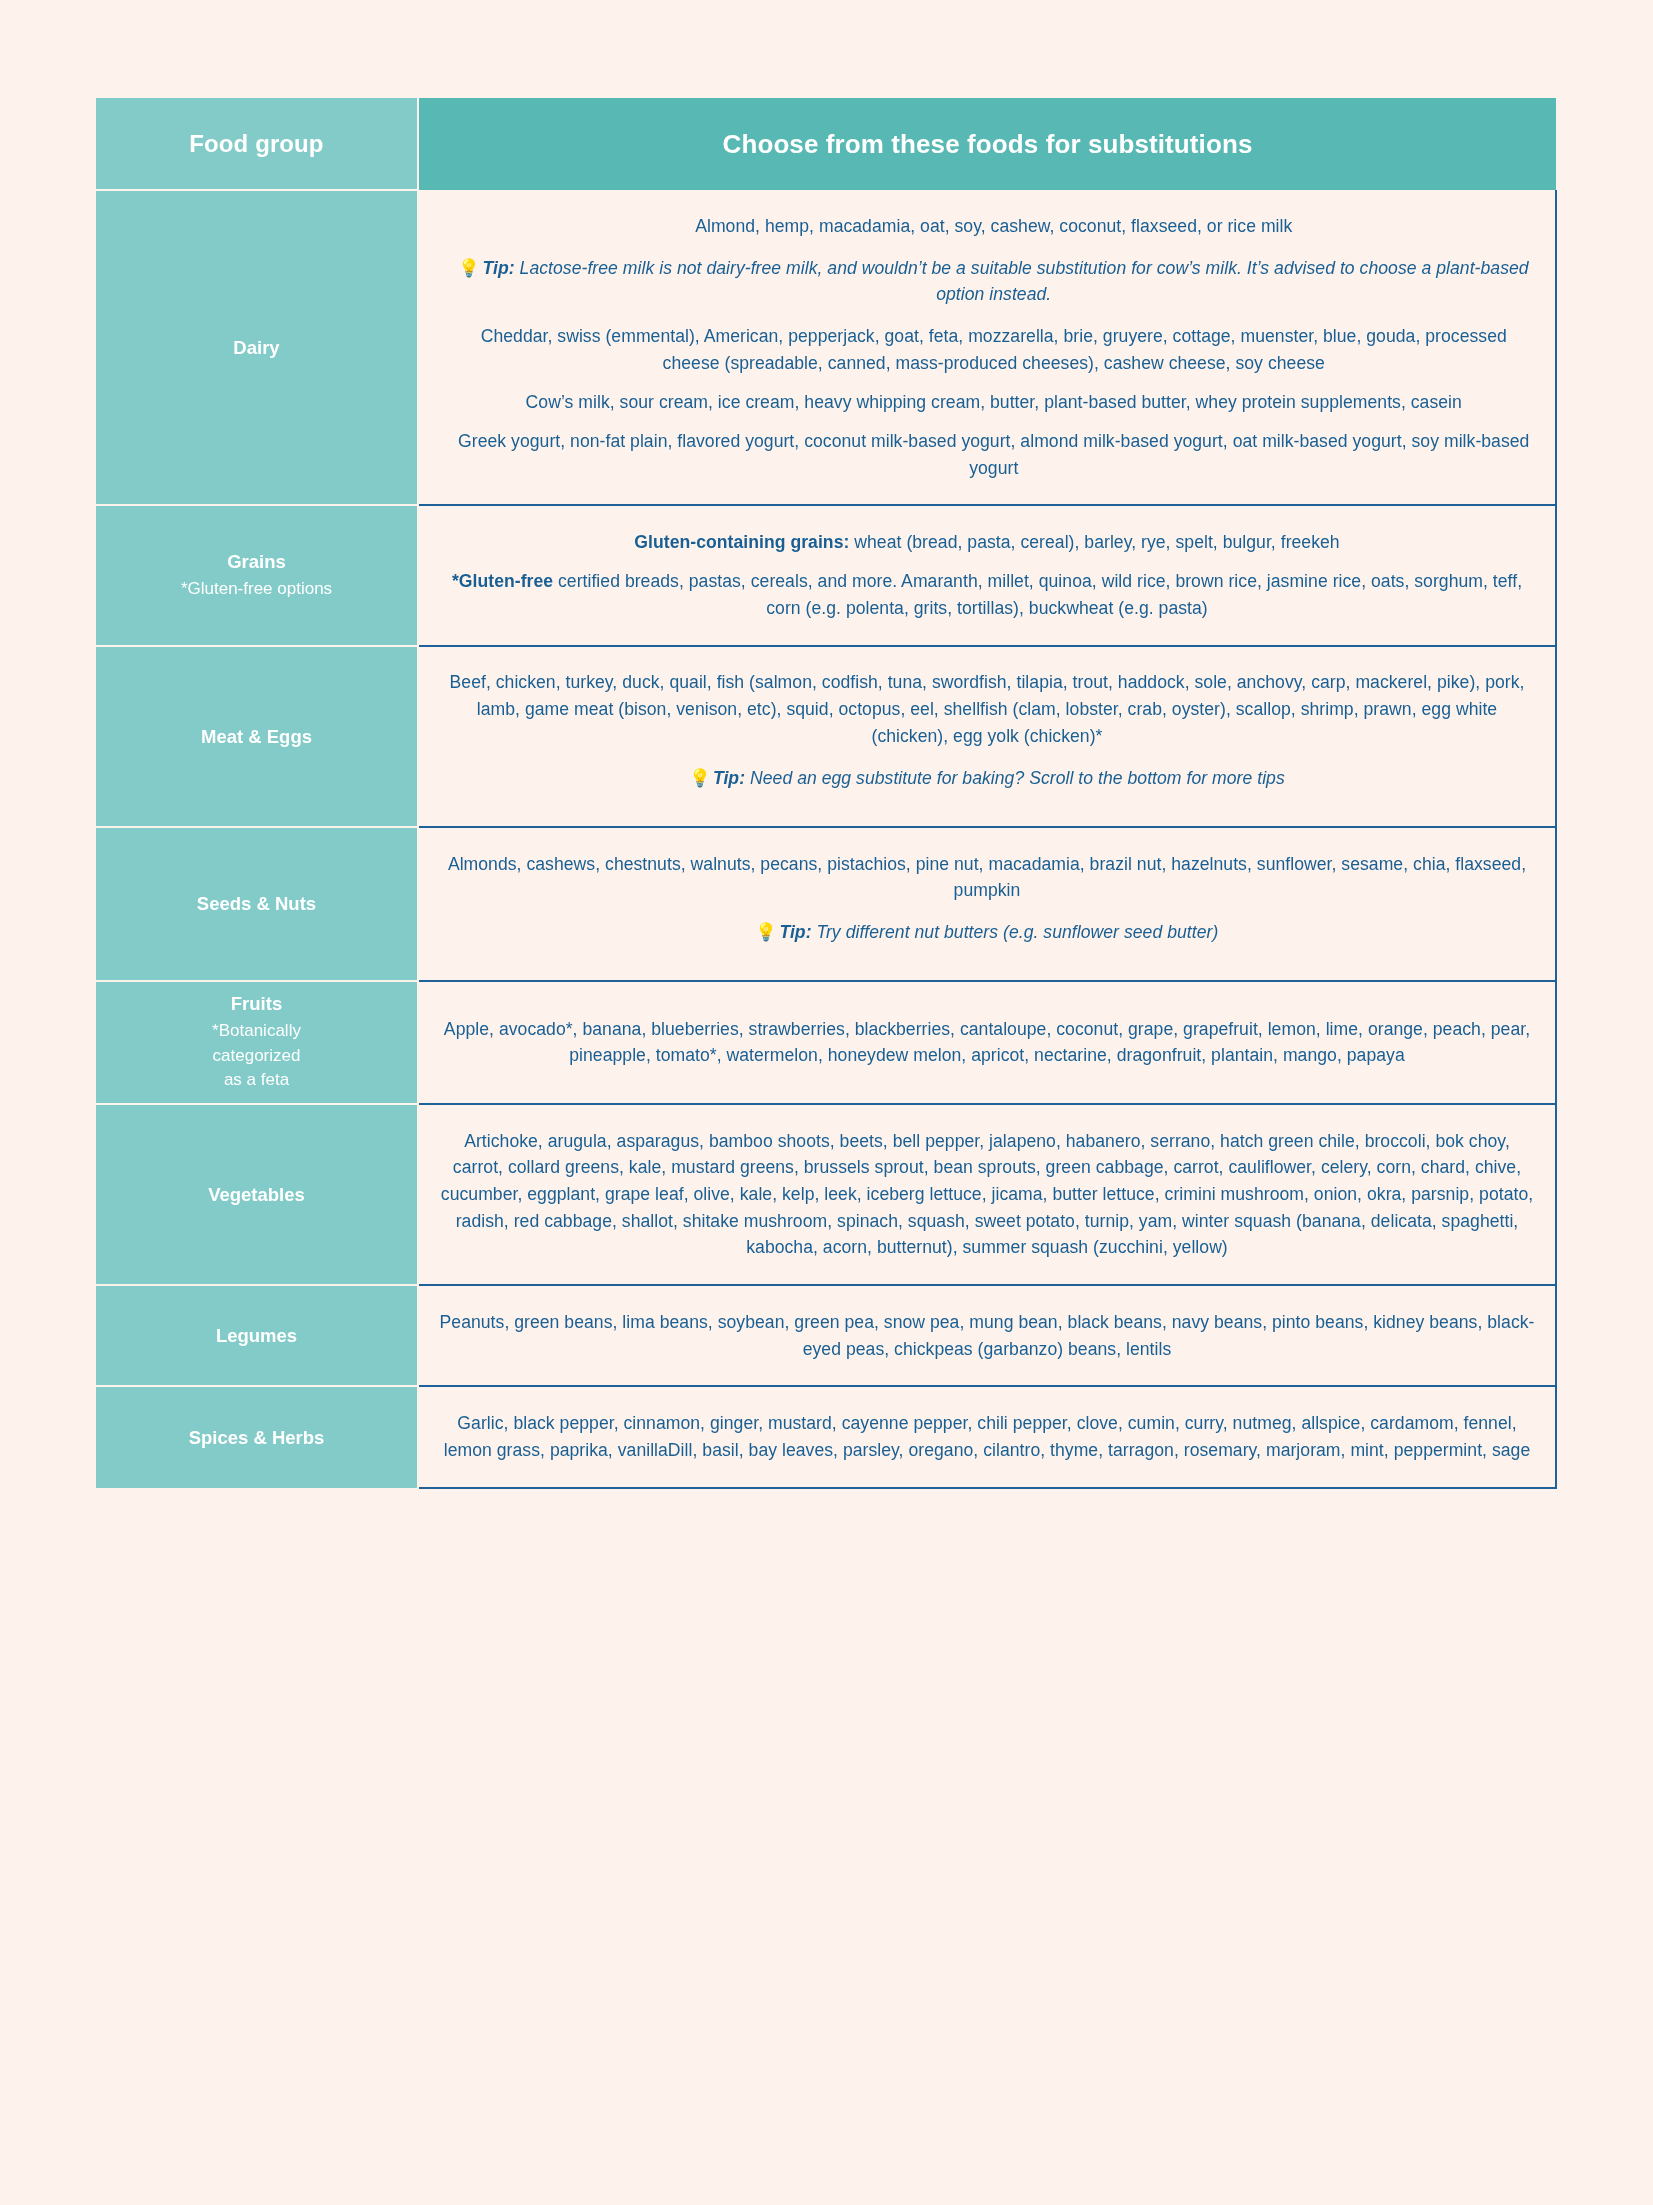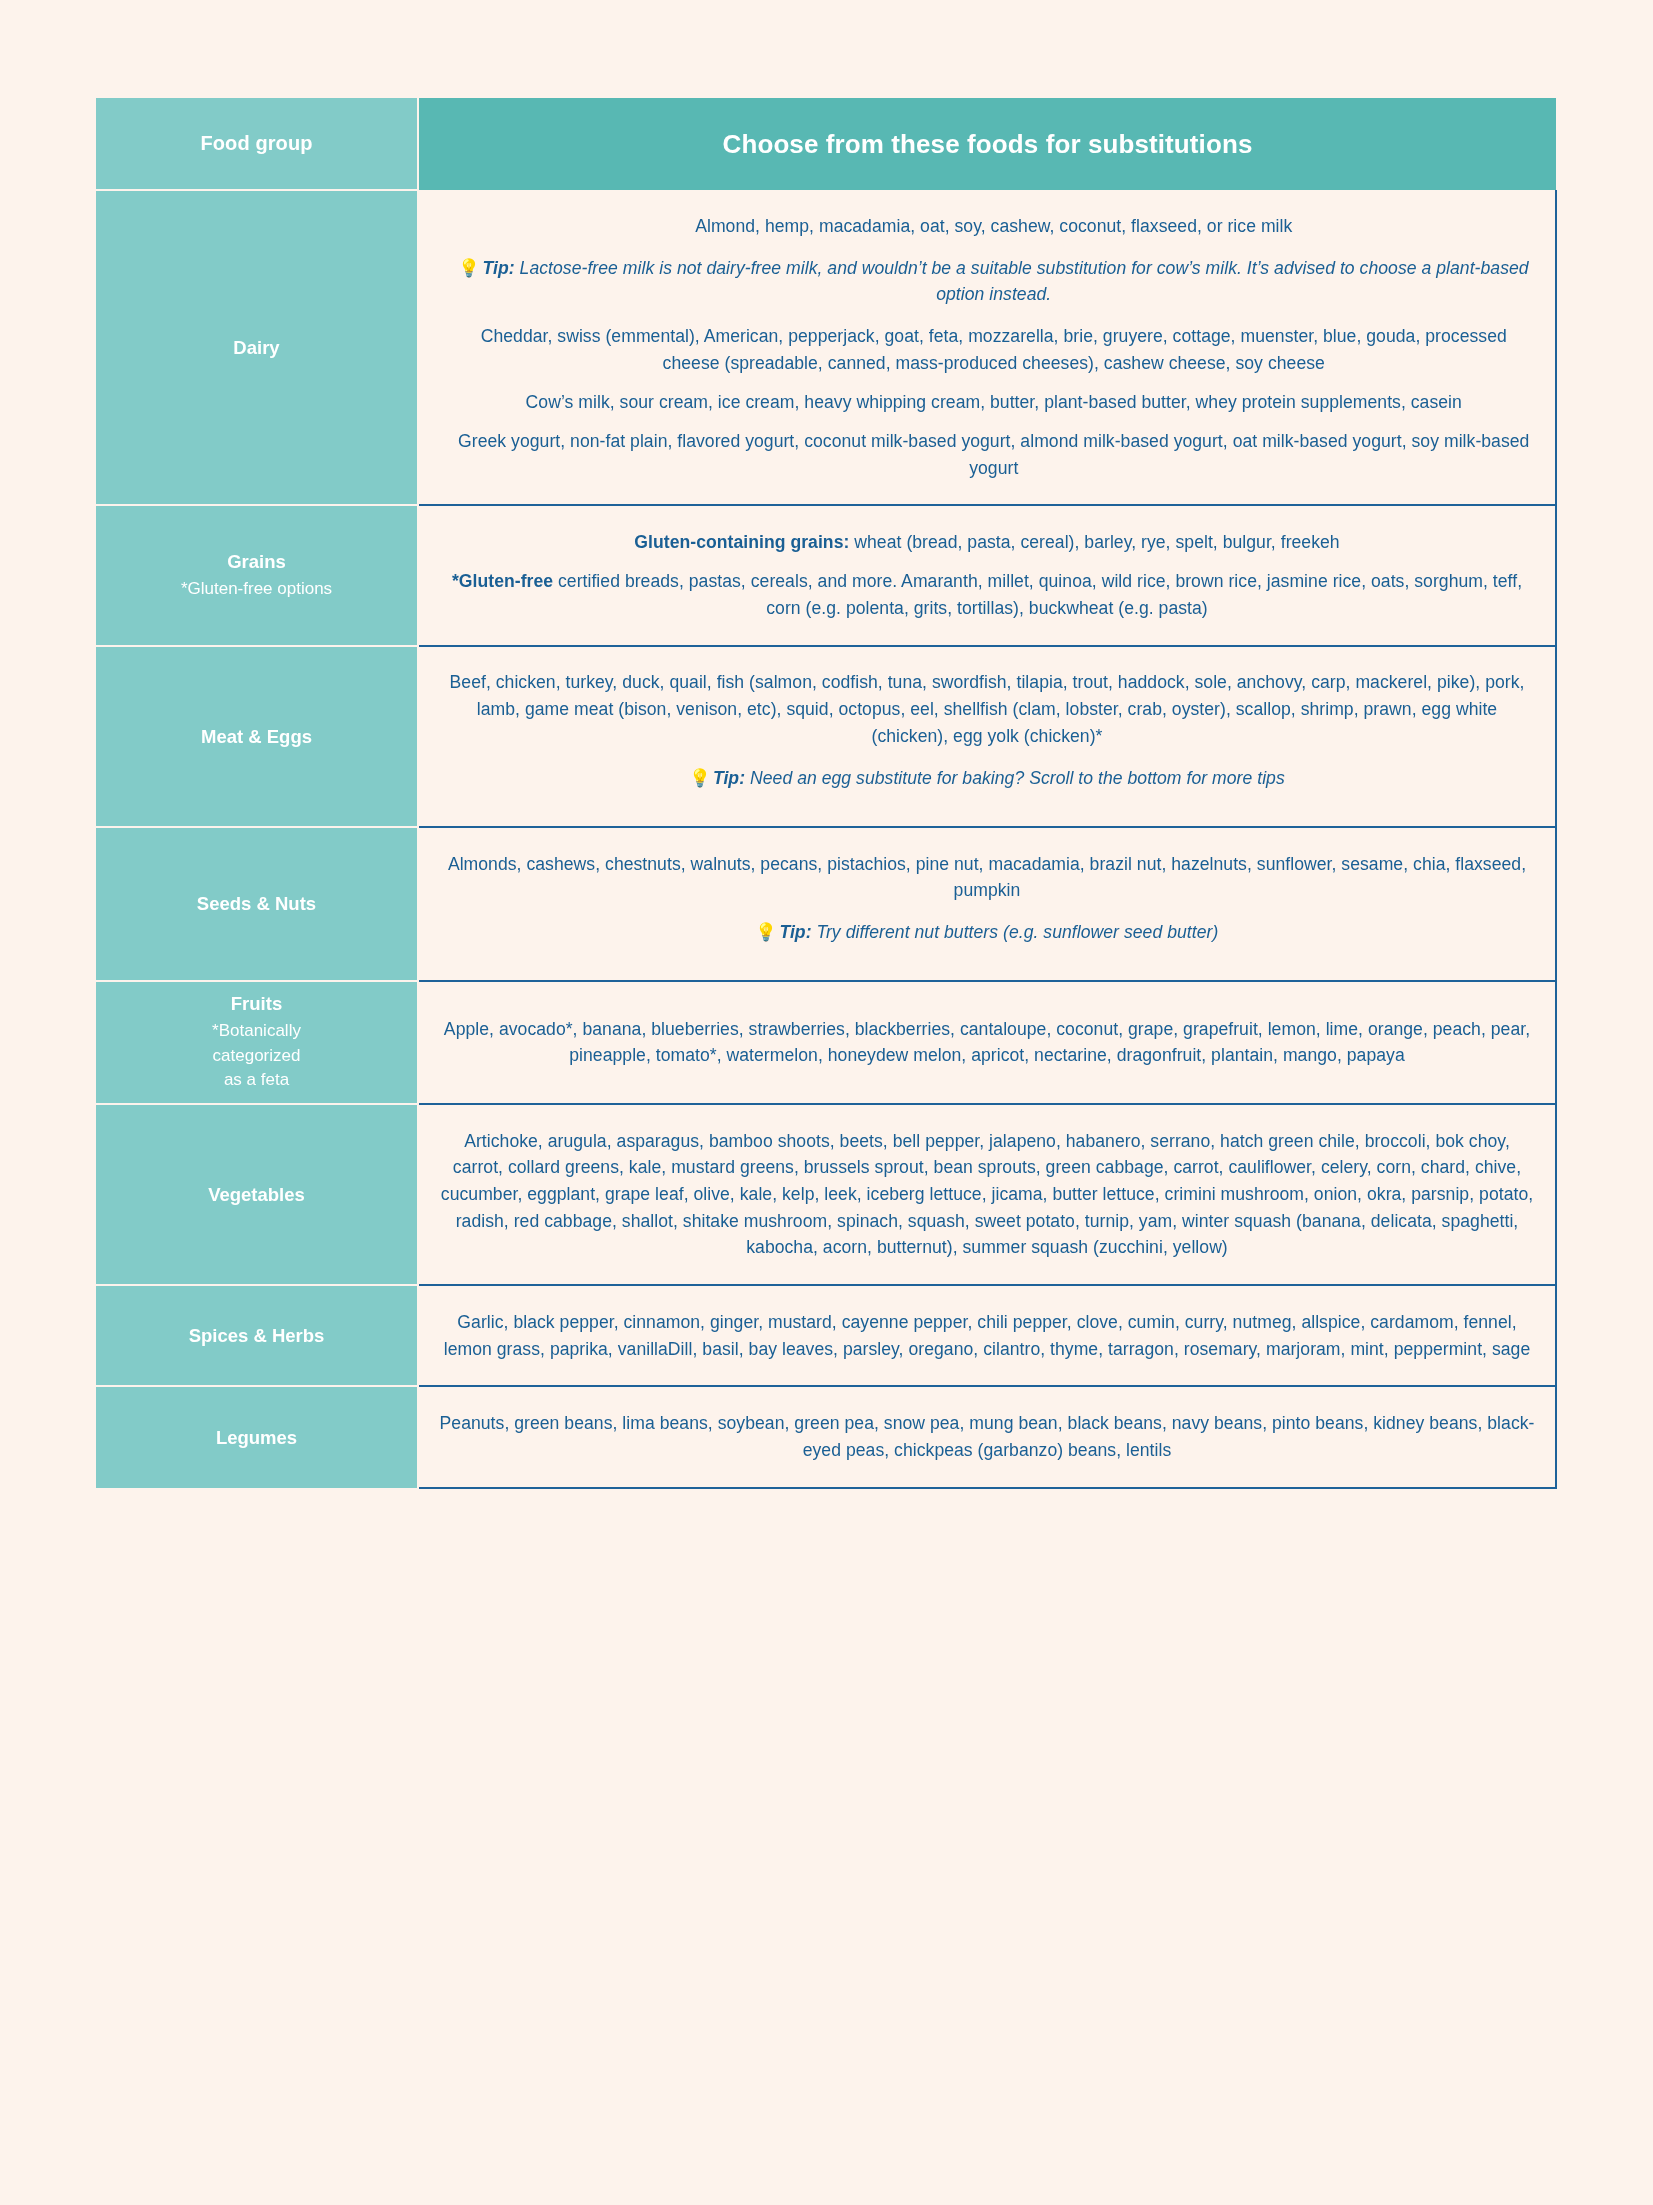--- a/index.html
+++ b/index.html
@@ -45,21 +45,21 @@
   thead th{
     padding:0;
     vertical-align:middle;
     text-align:center;
     color:var(--white);
     font-weight:700;
   }
   th.head-group{
     background:var(--teal-light);
     height:92px;
-    font-size:20px;
+    font-size:24px;
     letter-spacing:0.1px;
     border-right:2.6px solid var(--cream);
     border-bottom:2.6px solid var(--cream);
     margin-top:20px;
   }
   th.head-foods{
     background:var(--teal-dark);
     height:92px;
     font-size:26px;
     letter-spacing:0.1px;
@@ -201,30 +201,30 @@
         <tr>
           <td class="group-cell">
             <span class="group-title">Vegetables</span>
           </td>
           <td class="foods-cell">
             <p class="foods-para">Artichoke, arugula, asparagus, bamboo shoots, beets, bell pepper, jalapeno, habanero, serrano, hatch green chile, broccoli, bok choy, carrot, collard greens, kale, mustard greens, brussels sprout, bean sprouts, green cabbage, carrot, cauliflower, celery, corn, chard, chive, cucumber, eggplant, grape leaf, olive, kale, kelp, leek, iceberg lettuce, jicama, butter lettuce, crimini mushroom, onion, okra, parsnip, potato, radish, red cabbage, shallot, shitake mushroom, spinach, squash, sweet potato, turnip, yam, winter squash (banana, delicata, spaghetti, kabocha, acorn, butternut), summer squash (zucchini, yellow)</p>
           </td>
         </tr>
         <tr>
           <td class="group-cell">
+            <span class="group-title">Legumes</span>
+          </td>
+          <td class="foods-cell">
+            <p class="foods-para">Peanuts, green beans, lima beans, soybean, green pea, snow pea, mung bean, black beans, navy beans, pinto beans, kidney beans, black-eyed peas, chickpeas (garbanzo) beans, lentils</p>
+          </td>
+        </tr>
+        <tr>
+          <td class="group-cell">
             <span class="group-title">Spices &amp; Herbs</span>
           </td>
           <td class="foods-cell">
             <p class="foods-para">Garlic, black pepper, cinnamon, ginger, mustard, cayenne pepper, chili pepper, clove, cumin, curry, nutmeg, allspice, cardamom, fennel, lemon grass, paprika, vanillaDill, basil, bay leaves, parsley, oregano, cilantro, thyme, tarragon, rosemary, marjoram, mint, peppermint, sage</p>
-          </td>
-        </tr>
-        <tr>
-          <td class="group-cell">
-            <span class="group-title">Legumes</span>
-          </td>
-          <td class="foods-cell">
-            <p class="foods-para">Peanuts, green beans, lima beans, soybean, green pea, snow pea, mung bean, black beans, navy beans, pinto beans, kidney beans, black-eyed peas, chickpeas (garbanzo) beans, lentils</p>
           </td>
         </tr>
       </tbody>
   </table>
 </div>
 
 
 </body></html>

